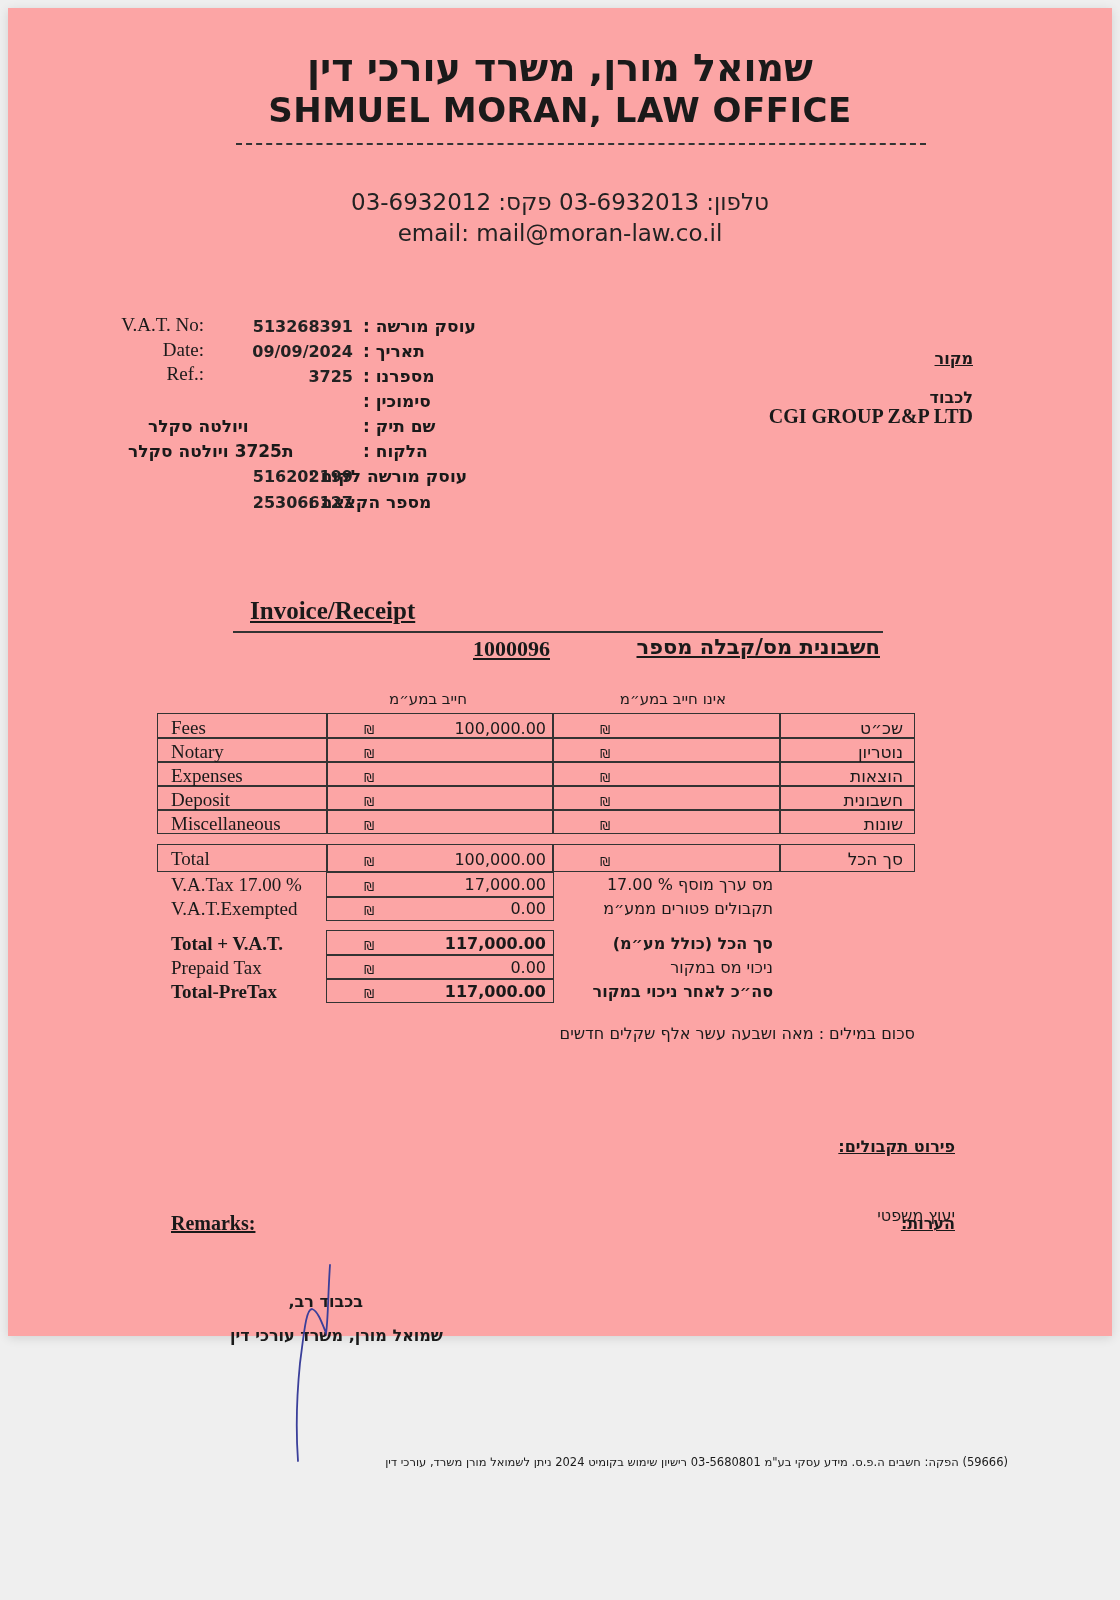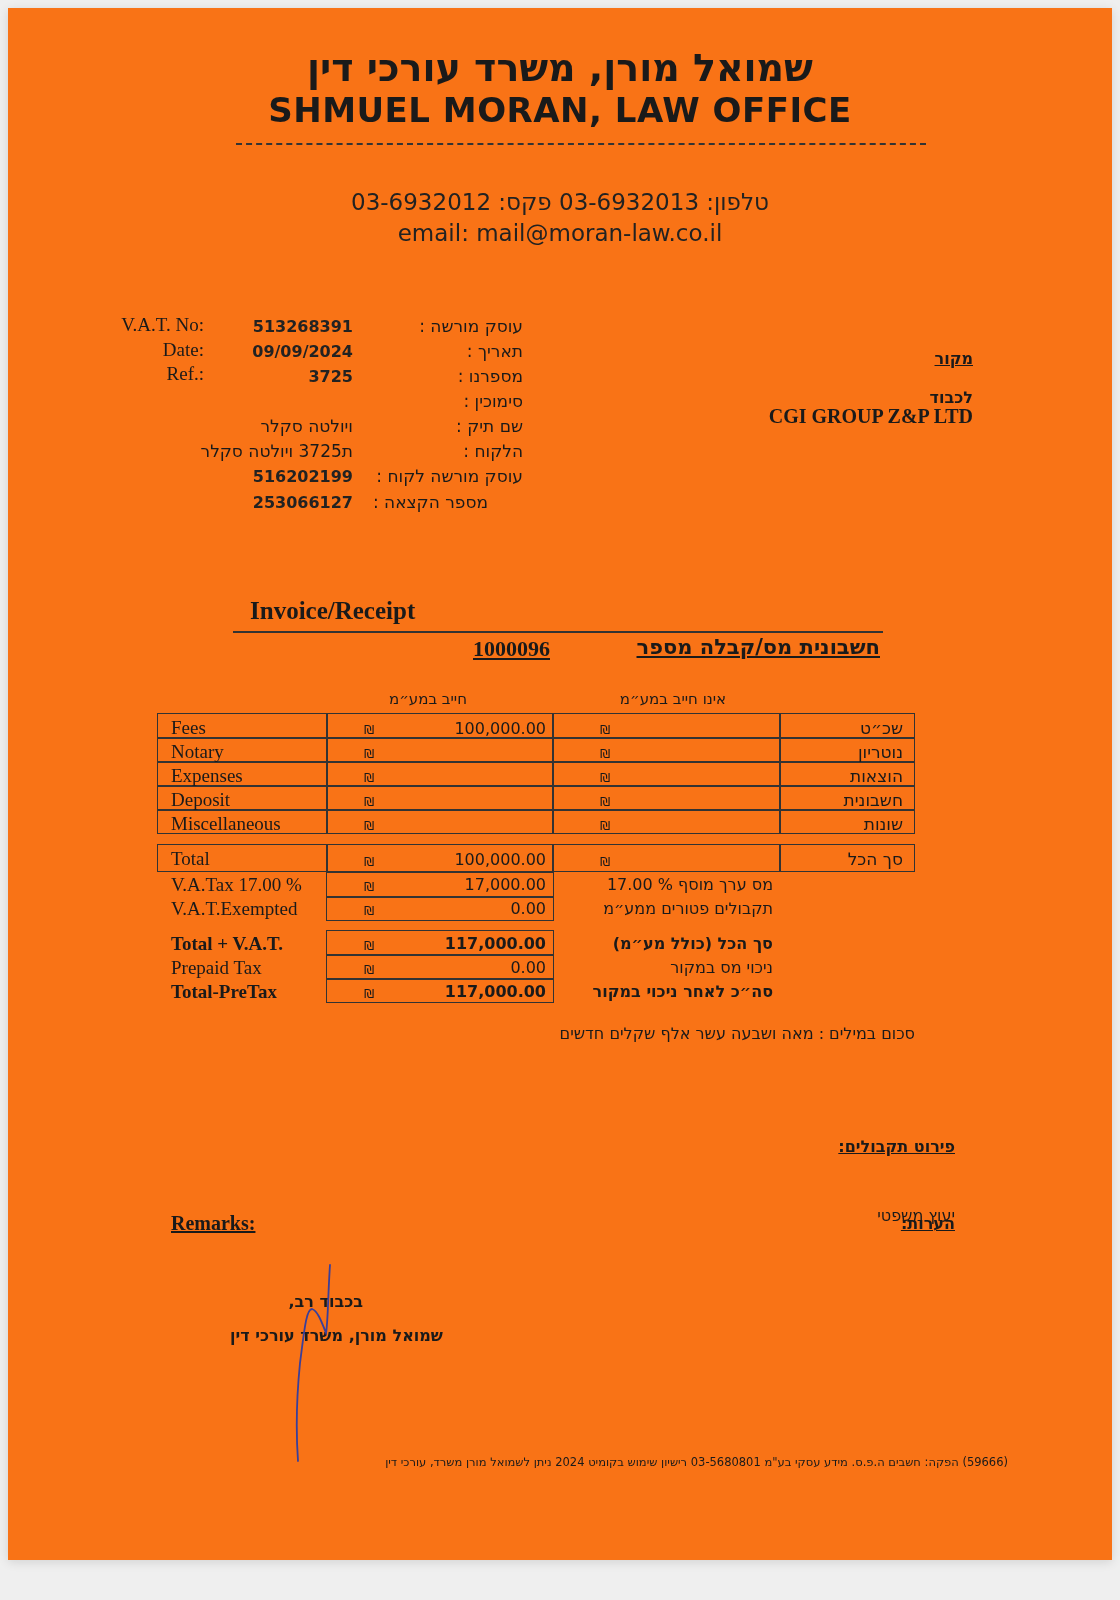--- a/index.html
+++ b/index.html
@@ -1,37 +1,37 @@
 <!DOCTYPE html>
 <html><head>
 <meta charset="utf-8">
 <style>
   html, body { margin:0; padding:0; }
   body {
     width:1120px; height:1600px; background:#efefef; position:relative; overflow:hidden;
     font-family:"Liberation Serif", serif; color:#1a1a1a;
   }
   .page {
-    position:absolute; left:8px; top:8px; width:1104px; height:1552px;
-    background:#f97316; box-shadow:0 2px 10px rgba(0,0,0,0.12);
+    position:absolute; left:8px; top:8px; width:1104px; height:1328px;
+    background:#fca5a5; box-shadow:0 2px 10px rgba(0,0,0,0.12);
   }
   .abs { position:absolute; white-space:nowrap; }
   .sans { font-family:"DejaVu Sans", "Liberation Sans", sans-serif; }
   .rtl { direction:rtl; unicode-bidi:plaintext; }
 
   .title-he { left:0; width:1104px; top:38px; text-align:center; font-size:38px; font-weight:bold; direction:rtl; }
   .title-en { left:0; width:1104px; top:82px; text-align:center; font-size:34px; font-weight:bold; letter-spacing:0.5px; }
   .dashes { left:228px; top:135px; width:690px; height:0; border-top:2px dashed #333; }
   .addr { left:0; width:1104px; text-align:center; font-size:23px; color:#222; }
 
   .meta-en { font-size:19px; text-align:right; width:120px; }
   .meta-val { font-size:16px; font-weight:bold; text-align:right; color:#222; font-family:"DejaVu Sans", sans-serif; }
-  .meta-lbl { font-size:17px; direction:rtl; text-align:right; font-family:"DejaVu Sans", sans-serif; }
-
-  .heading { font-size:25px; font-weight:bold; }
+  .meta-lbl { font-size:17px; direction:rtl; text-align:left; font-family:"DejaVu Sans", sans-serif;font-weight:bold; }
+
+  .heading { font-size:25px; font-weight:bold;text-decoration:underline; }
   .underline { text-decoration:underline;margin-top:36px; }
 
   .tbl-line { position:absolute; background:#333; }
   .cell-txt { font-size:19px; }
   .shekel { font-family:"DejaVu Sans", sans-serif; font-size:13px; }
   .num { font-family:"DejaVu Sans", sans-serif; font-size:16px; text-align:right; }
   .he-cell { font-family:"DejaVu Sans", sans-serif; font-size:17px; direction:rtl; text-align:right; }
   .bold { font-weight:bold; }
   .box { position:absolute; border:1.5px solid #333; box-sizing:border-box; }
   .sig { position:absolute; }

